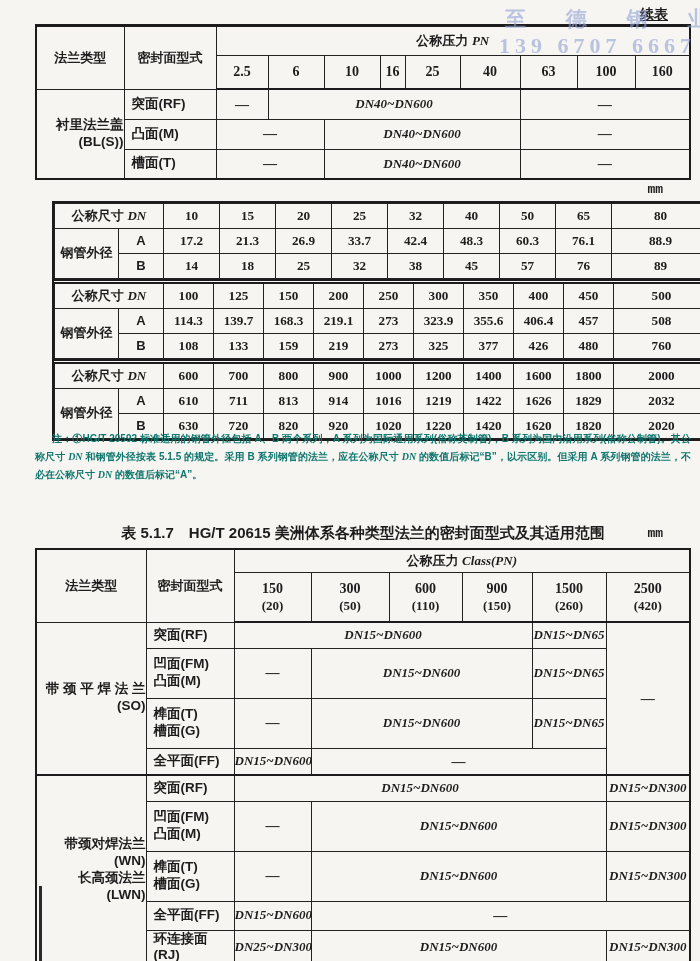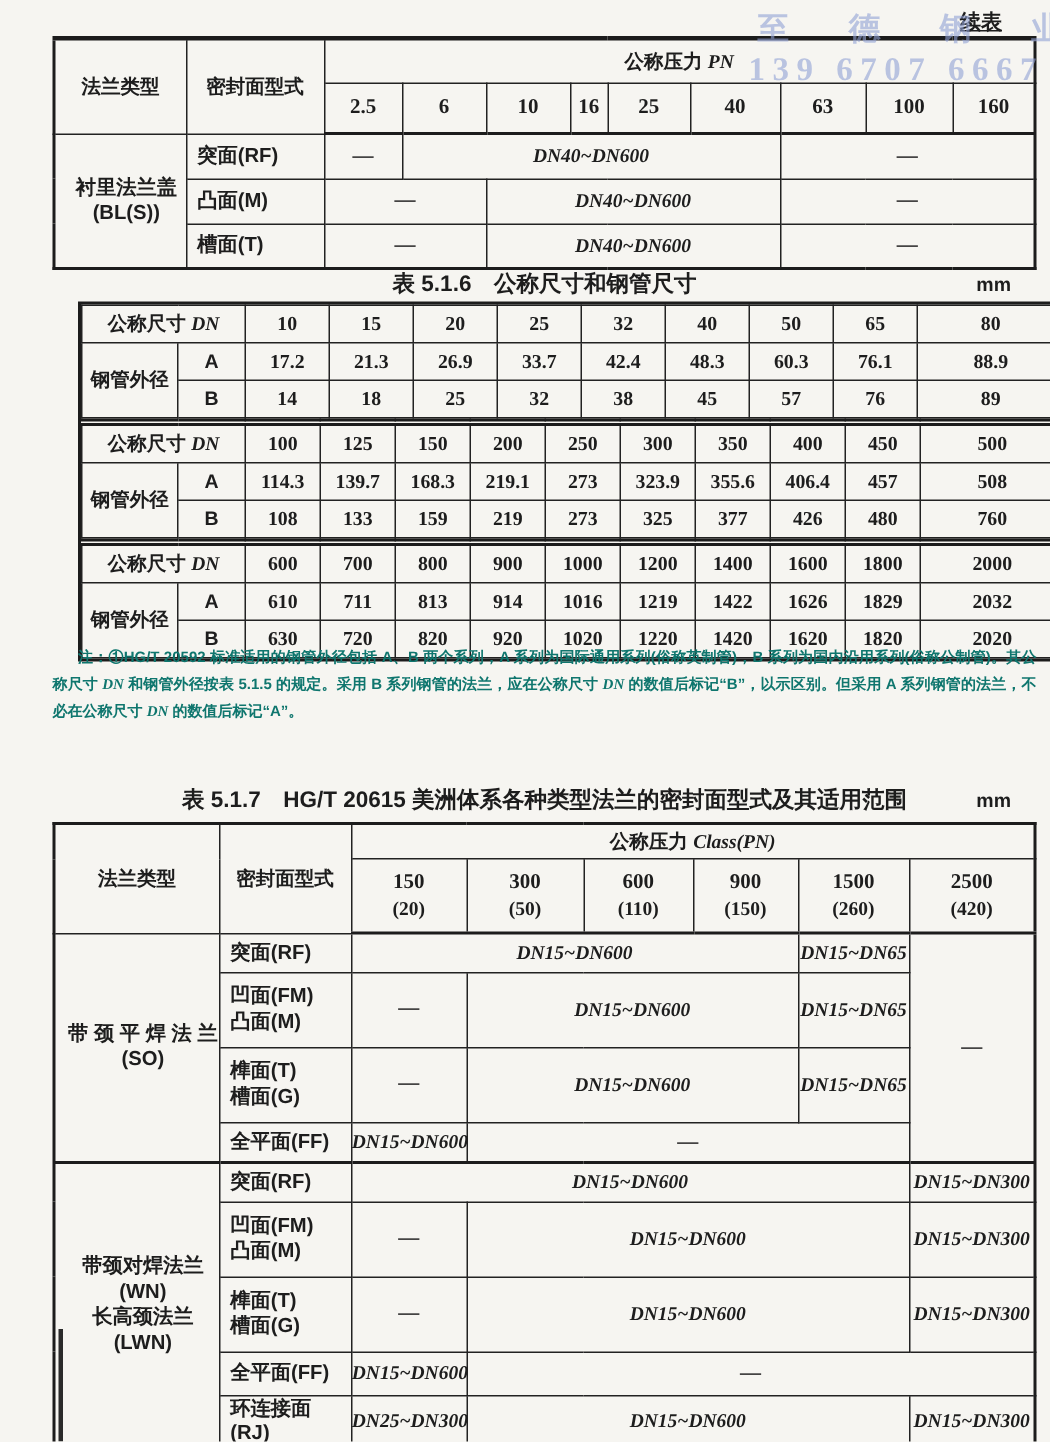--- a/index.html
+++ b/index.html
@@ -15,29 +15,29 @@
   .corner{position:absolute;top:6px;right:32px;font-size:14px;font-weight:700;text-decoration:underline;}
   table{border-collapse:collapse;table-layout:fixed;}
   th,td{padding:0;margin:0;font-weight:700;text-align:center;vertical-align:middle;
         border:1.4px solid #222;font-size:13px;line-height:1.25;}
   .num,.rng,.pm,.ps{font-family:"Liberation Serif",serif;}
   .rng{font-style:italic;font-size:13px;}
   .dash{font-family:"Liberation Serif",serif;font-size:14px;}
   .en{font-style:italic;font-family:"Liberation Serif",serif;}
   .face{text-align:left;padding-left:7px;font-size:13.5px;}
   .ftype{text-align:left;padding-left:8px;font-size:13.5px;}
-  .ftype div{text-align:center;}
+  .ftype div{text-align:right;}
   
   .t1{position:absolute;left:35px;top:24px;width:656px;border:2.4px solid #1c1c1c;border-top-width:3.4px;}
   .t1 tr.hdr1 th{height:26px;}
   .t1 tr.hdr2 th{height:32px;border-bottom:2.3px solid #1c1c1c;font-size:14px;}
   .t1 tbody tr{height:30px;}
   
   .tbl-title{position:absolute;left:35px;width:656px;text-align:center;font-size:15px;font-weight:700;}
-  .tbl-title .unit{position:absolute;right:17px;top:2px;font-size:13px;font-weight:700;font-family:Liberation Sans, sans-serif;}
+  .tbl-title .unit{position:absolute;right:28px;top:2px;font-size:13px;font-weight:700;font-family:Liberation Mono, monospace;}
   .title516{top:180px;}
   .title517{top:524px;}
   .t516wrap{position:absolute;left:52px;top:201px;width:656px;border:2.4px solid #1c1c1c;}
   .t516wrap table{width:100%;}
   .t516wrap table.blocksep{border-top:5px double #1c1c1c;}
   .t516wrap th,.t516wrap td{height:24px;font-size:13px;}
   .t516wrap .num{font-size:13.2px;}
   
   .notes{position:absolute;left:35px;top:430px;width:656px;font-size:10px;font-weight:600;
          line-height:17.8px;text-align:justify;color:#0f766e;}
@@ -109,21 +109,20 @@
   <tr>
     <th class="face">槽面(T)</th>
     <td class="dash" colspan="2">—</td>
     <td class="rng" colspan="4">DN40~DN600</td>
     <td class="dash" colspan="3">—</td>
   </tr>
   </tbody>
 </table>
 
 <div class="tbl-title title516">
-  <span>表 5.1.6　公称尺寸和钢管尺寸</span>
   <span class="unit">mm</span>
 </div>
 <div class="t516wrap">
   <table>
       <colgroup>
         <col style="width:64px">
         <col style="width:45px">
         <col style="width:56px">
         <col style="width:56px">
         <col style="width:56px">

